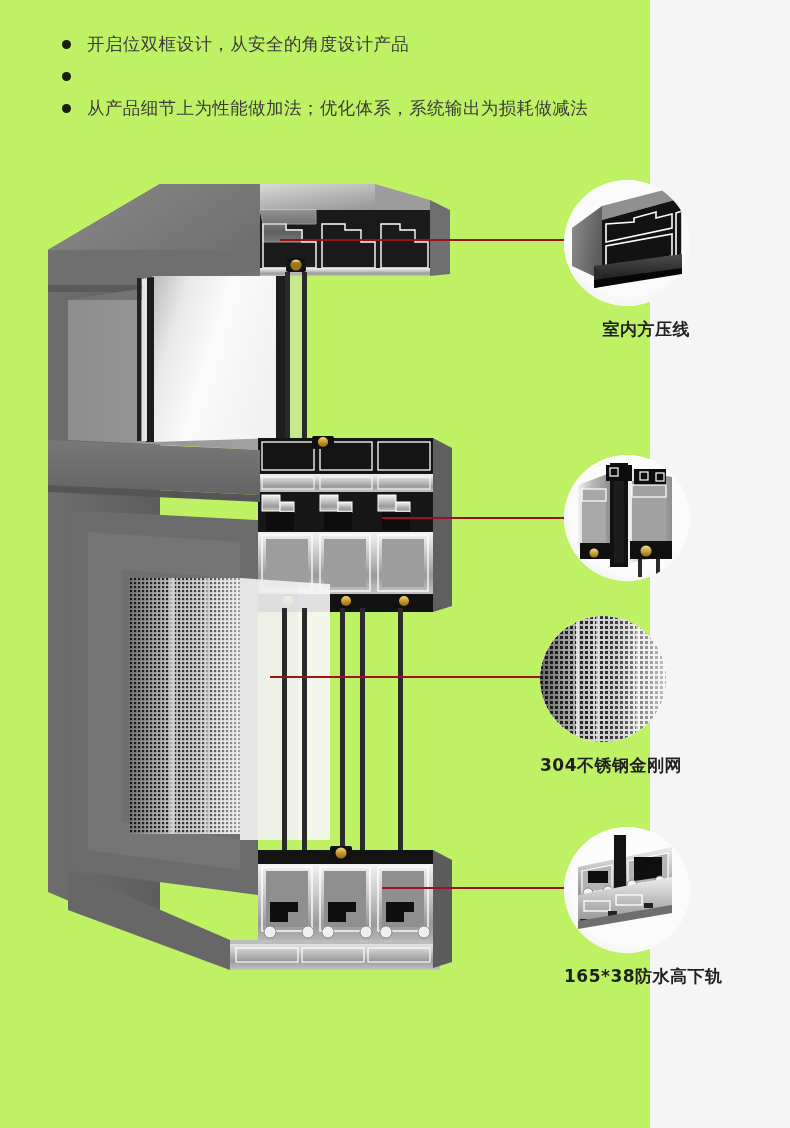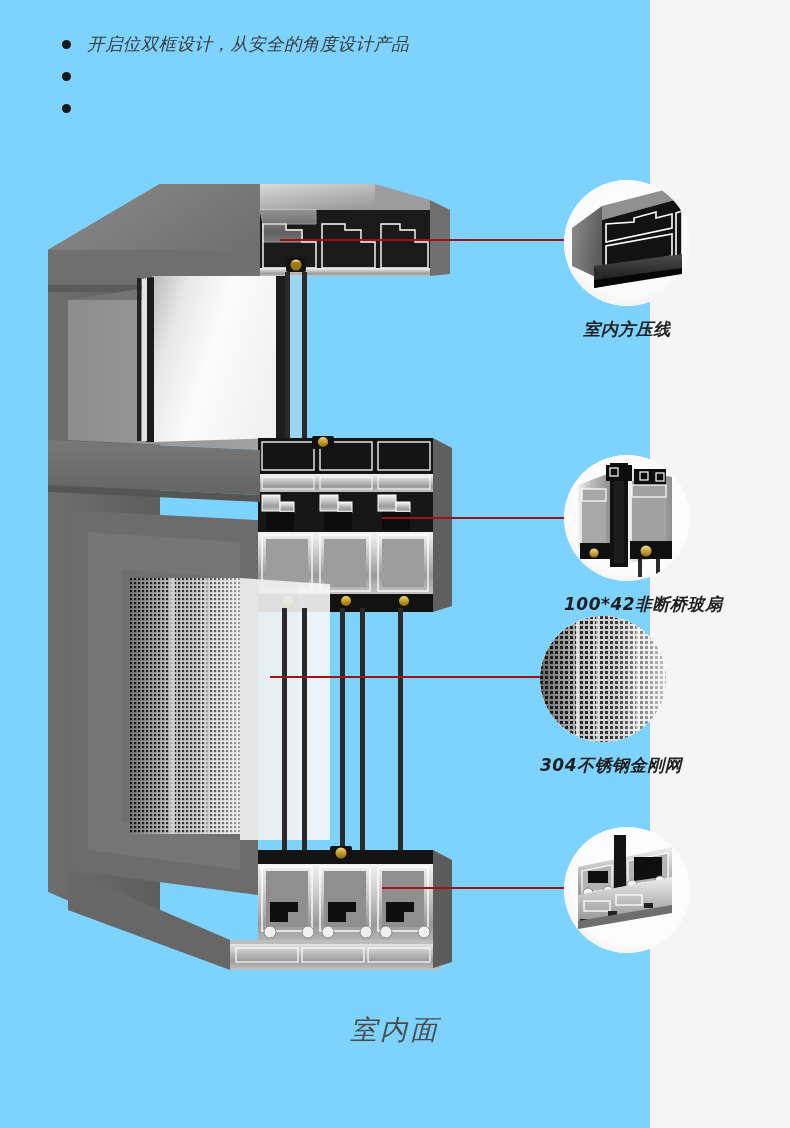--- a/index.html
+++ b/index.html
@@ -9,22 +9,21 @@
     height: 1128px;
     background: #f5f5f5;
     font-family: "DejaVu Sans", "Liberation Sans", sans-serif;
     overflow: hidden;
   }
 
   #page {
     position: relative;
     width: 650px;
     height: 1128px;
-    background: #7dd3fc;
-    font-style: italic;
+    background: #bef264;
   }
 
   
   .bullets {
     position: absolute;
     left: 62px;
     top: 28px;
     width: 680px;
   }
   .bullet-row {
@@ -73,21 +72,21 @@
     position: relative;
     width: 126px;
     height: 126px;
     border-radius: 50%;
     overflow: hidden;
     background: #ffffff;
   }
   .callout-circle svg { display:block; }
   .callout-label {
     margin-top: 12px;
-    text-align: center;
+    text-align: right;
     font-size: 17px;
     font-weight: bold;
     color: #1f1f1f;
     letter-spacing: 0.5px;
     white-space: nowrap;
     font-family: "DejaVu Sans", "Liberation Sans", sans-serif;
   }
 
   
   #caption {
@@ -110,20 +109,21 @@
   <div class="bullets">
     <div class="bullet-row">
       <span class="bullet-dot"></span>
       <span class="bullet-text">开启位双框设计，从安全的角度设计产品</span>
     </div>
     <div class="bullet-row">
       <span class="bullet-dot"></span>
     </div>
     <div class="bullet-row">
       <span class="bullet-dot"></span>
+      <span class="bullet-text">从产品细节上为性能做加法；优化体系，系统输出为损耗做减法</span>
     </div>
   </div>
 
   <div id="product">
     <svg width="480" height="820" viewBox="0 0 480 820" xmlns="http://www.w3.org/2000/svg">
       <defs>
         <linearGradient id="gLeftWall" x1="0" y1="0" x2="1" y2="0">
           <stop offset="0" stop-color="#6e6e6e"></stop>
           <stop offset="1" stop-color="#5d5d5d"></stop>
         </linearGradient>
@@ -446,21 +446,20 @@
         <rect x="16" y="88" width="30" height="16" fill="#101010"></rect>
         <rect x="66" y="86" width="42" height="18" fill="#101010"></rect>
 
         <circle cx="30" cy="98" r="4.5" fill="url(#c2gold)"></circle>
         <circle cx="82" cy="96" r="5.5" fill="url(#c2gold)"></circle>
 
         <rect x="74" y="104" width="4" height="18" fill="#2b2b2b"></rect>
         <rect x="92" y="104" width="4" height="18" fill="#2b2b2b"></rect>
       </svg>
     </div>
-    <div class="callout-label">100*42非断桥玻扇</div>
   </div>
 
   <div class="callout" style="left:540px; top:616px;">
     <div class="callout-circle">
       <svg width="126" height="126" viewBox="0 0 126 126" xmlns="http://www.w3.org/2000/svg">
         <defs>
           <pattern id="c3mesh" width="5" height="5" patternUnits="userSpaceOnUse">
             <rect width="5" height="5" fill="#e2e2e2"></rect>
             <rect width="3" height="3" fill="#2e2e2e"></rect>
           </pattern>
@@ -536,17 +535,17 @@
 
         <g fill="#222">
           <rect x="44" y="84" width="9" height="5"></rect>
           <rect x="80" y="76" width="9" height="5"></rect>
           <rect x="16" y="92" width="7" height="5"></rect>
         </g>
 
         <polygon points="14,94 108,78 108,86 14,102" fill="#6e6e6e"></polygon>
       </svg>
     </div>
+    <div class="callout-label">165*38防水高下轨</div>
   </div>
 
-  <div id="caption">室内面</div>
 
 </div>
 
 </body></html>

